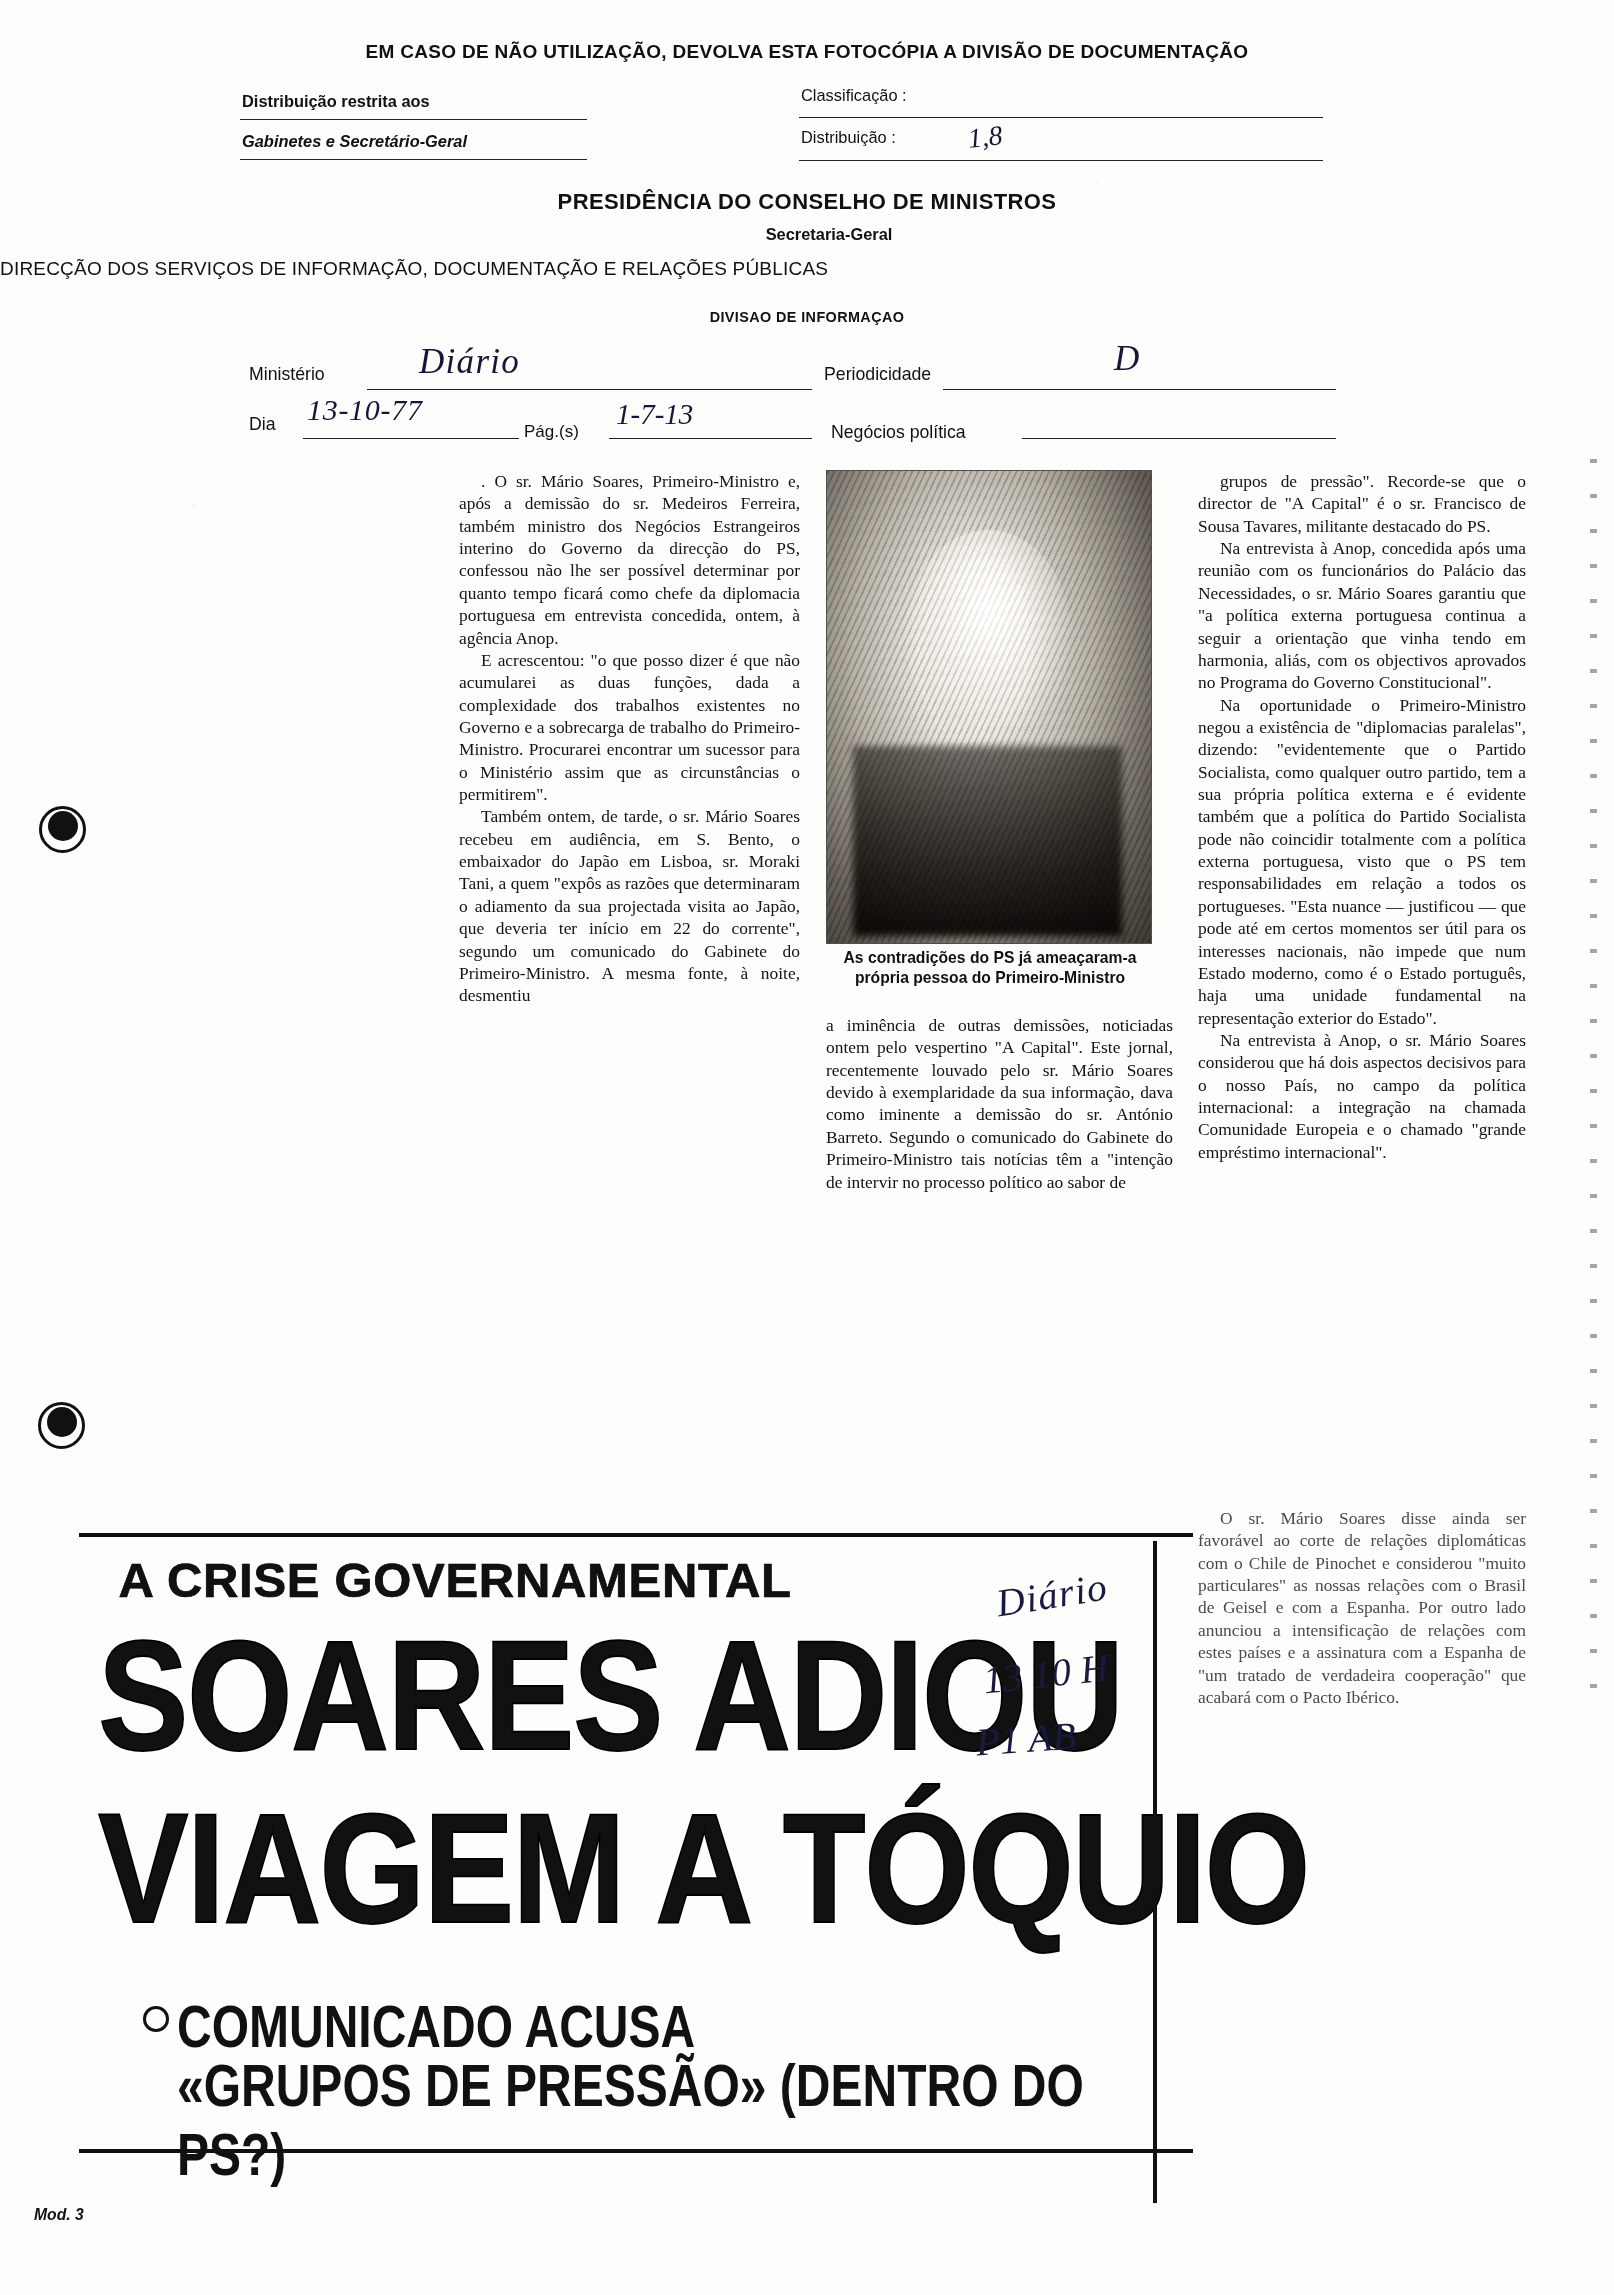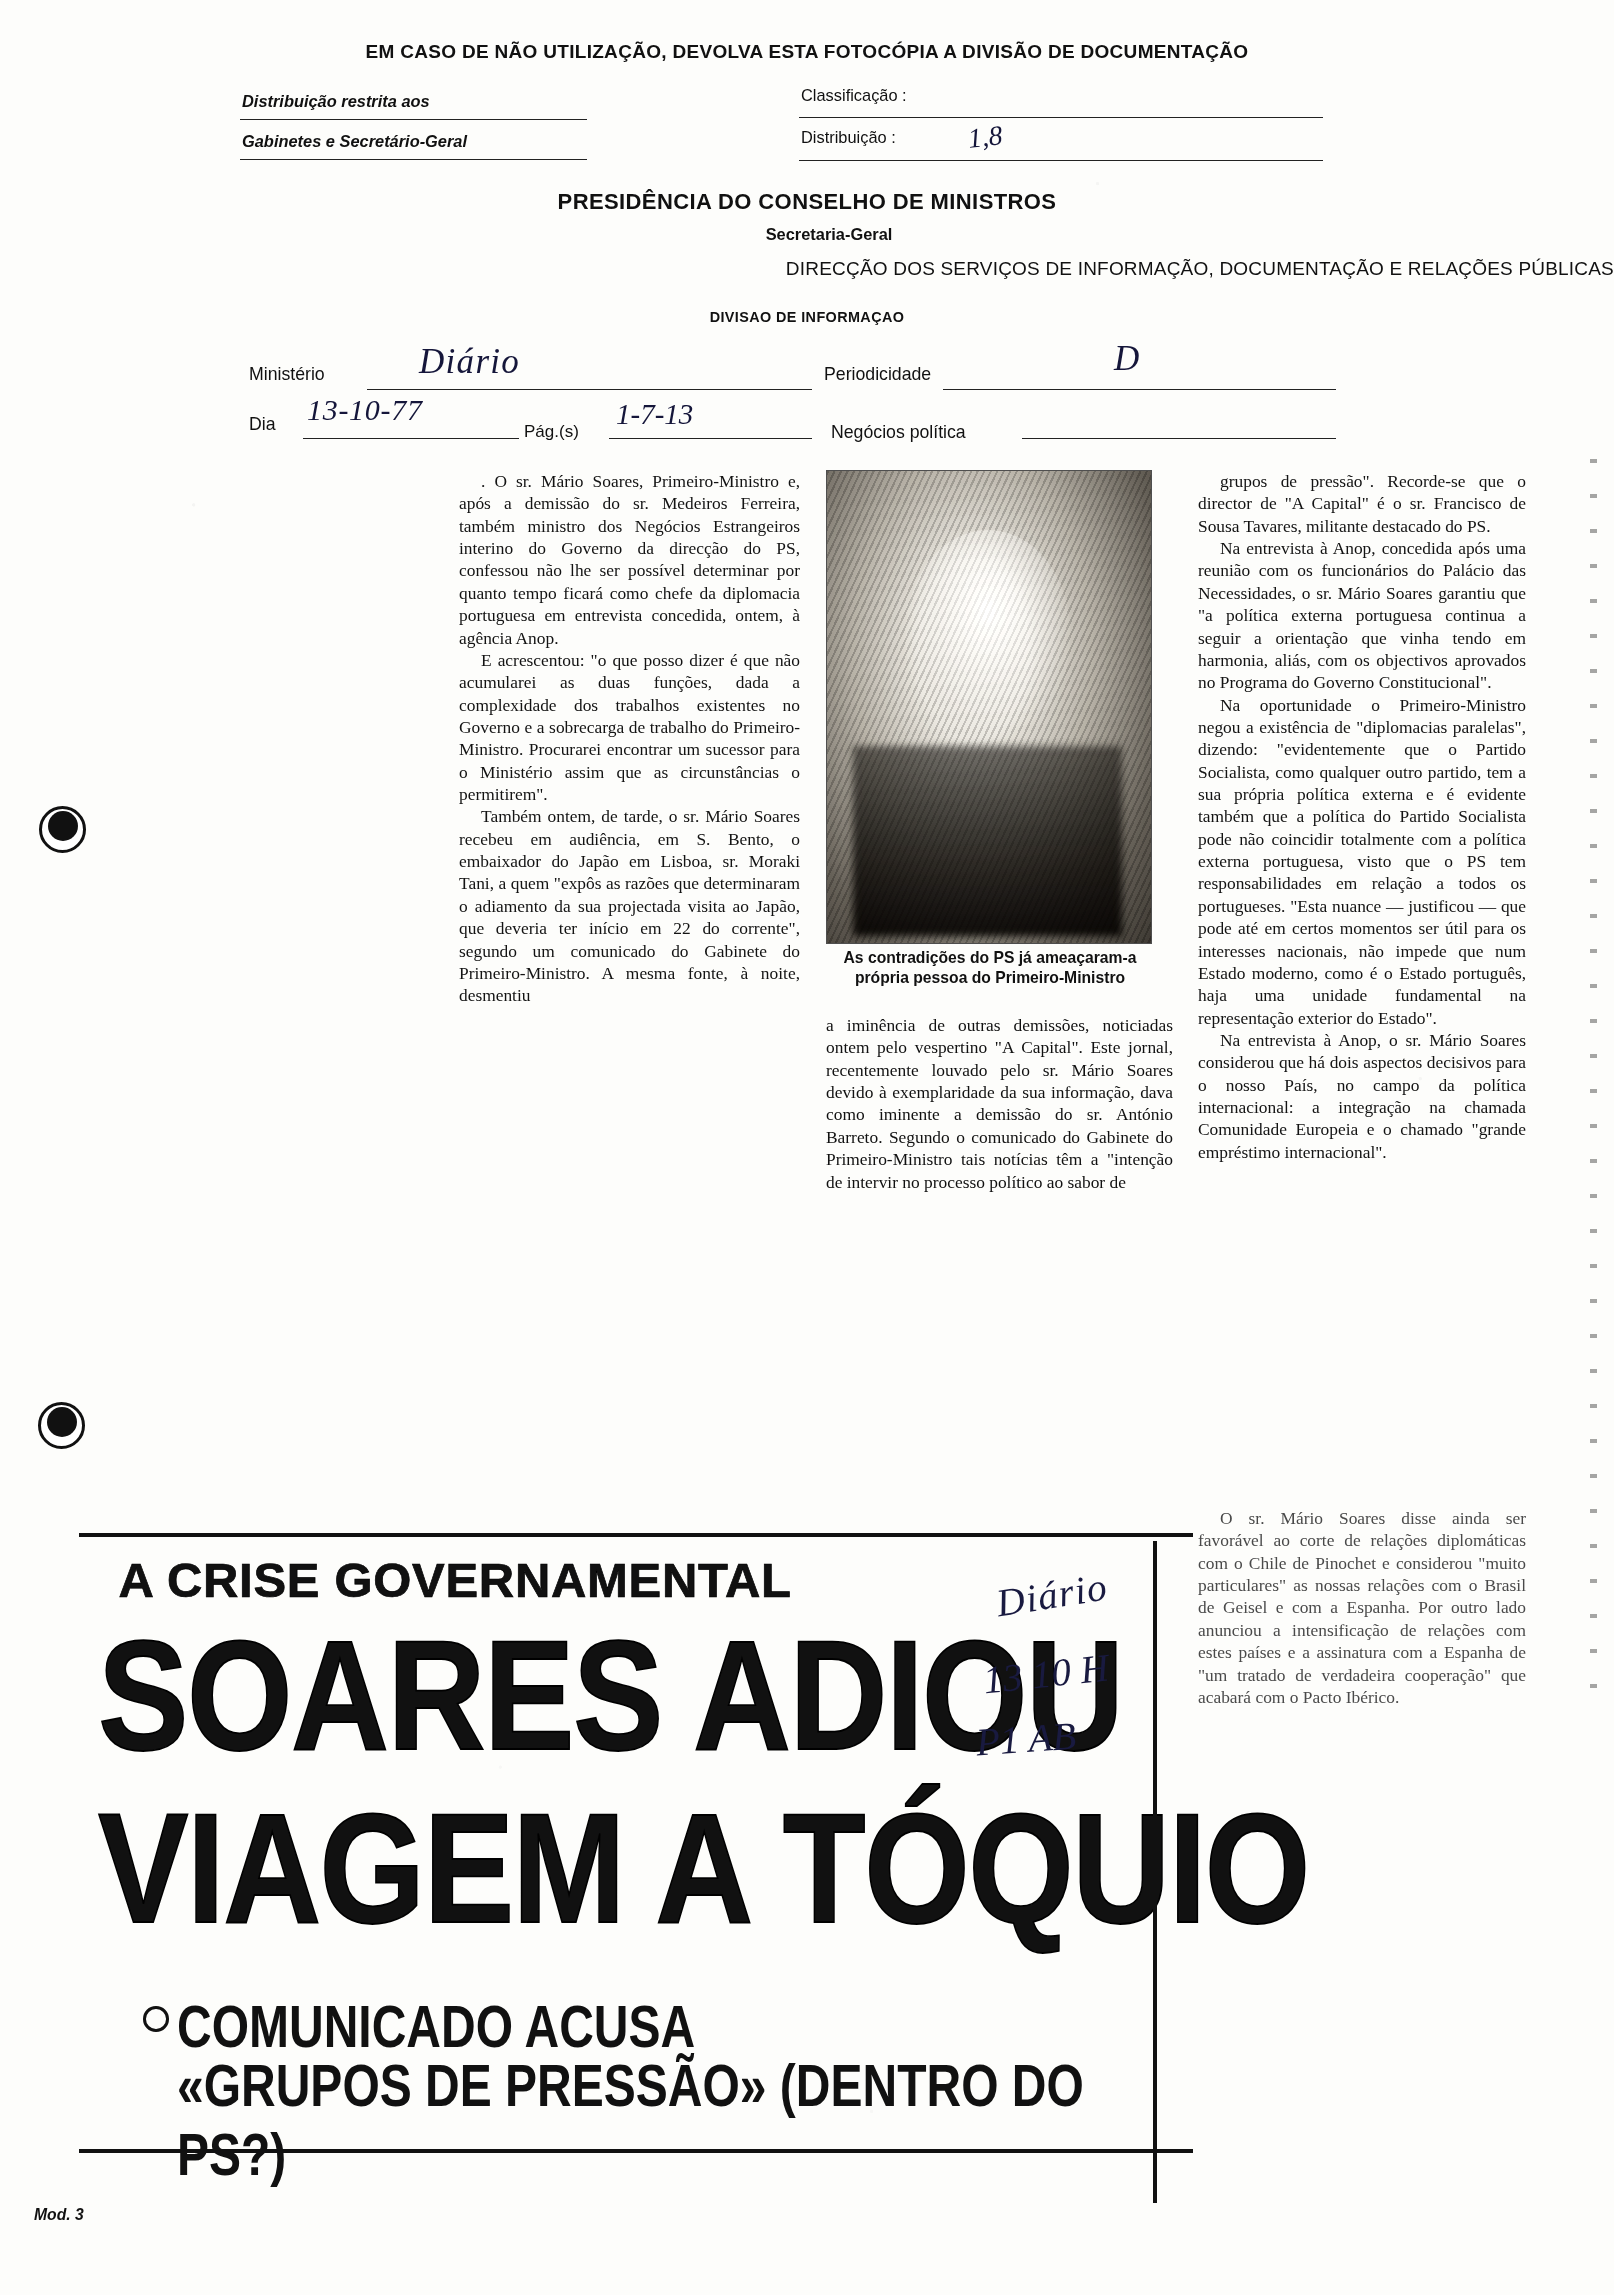--- a/index.html
+++ b/index.html
@@ -40,21 +40,20 @@
     font-family: "Liberation Sans", sans-serif;
     font-weight: bold;
     font-size: 19px;
     letter-spacing: 0.3px;
     color: #111;
   }
   .distrib-label {
     position: absolute;
     left: 242px; top: 92px;
     font-family: "Liberation Sans", sans-serif;
-    font-style: italic;
     font-weight: bold;
     font-size: 16.4px;
   }
   .distrib-label2 {
     position: absolute;
     left: 242px; top: 132px;
     font-family: "Liberation Sans", sans-serif;
     font-style: italic;
     font-weight: bold;
     font-size: 16.4px;
@@ -113,21 +112,21 @@
   .org2 {
     position: absolute; left: 0; right: 0; top: 225px;
     text-align: center;
     font-family: "Liberation Sans", sans-serif;
     font-weight: bold;
     font-size: 16.4px;
     padding-left: 44px;
   }
   .org3 {
     position: absolute; left: 0; right: 0; top: 258px;
-    text-align: right;
+    text-align: left;
     font-family: "Liberation Sans", sans-serif;
     font-size: 19px;
     letter-spacing: 0.2px;
   }
   .org4 {
     position: absolute; left: 0; right: 0; top: 309px;
     text-align: center;
     font-family: "Liberation Sans", sans-serif;
     font-weight: bold;
     font-size: 14.4px;

